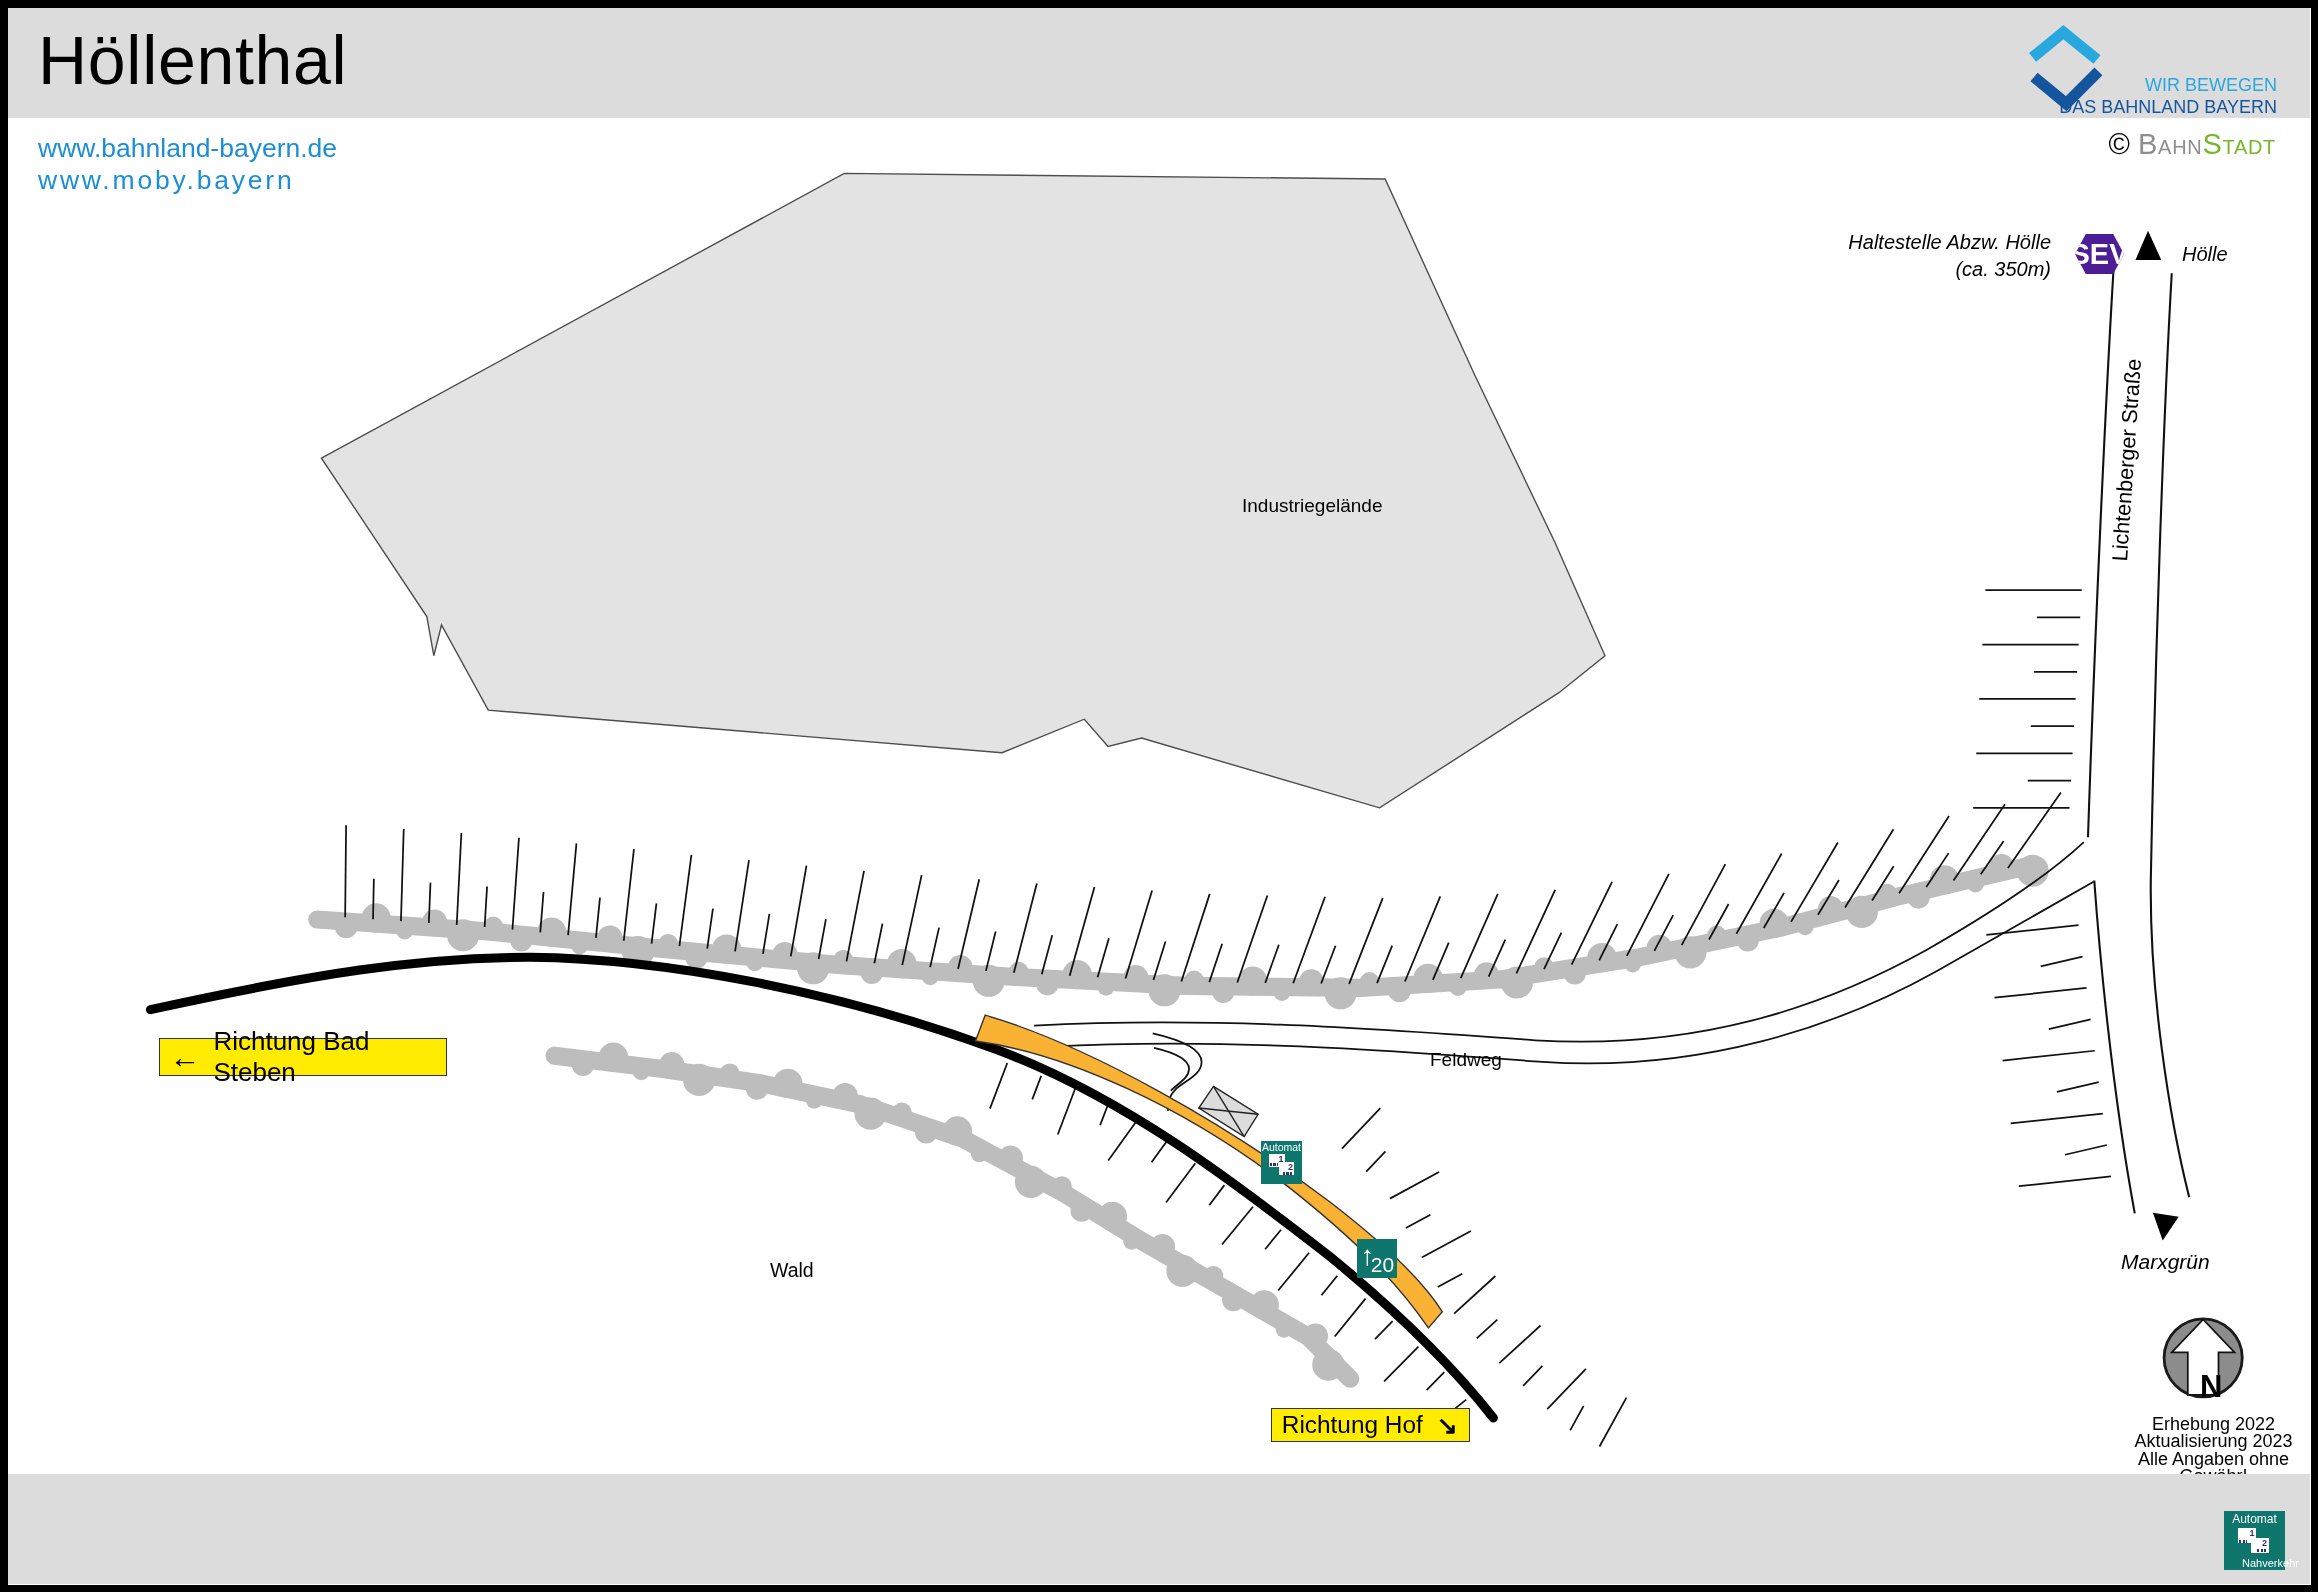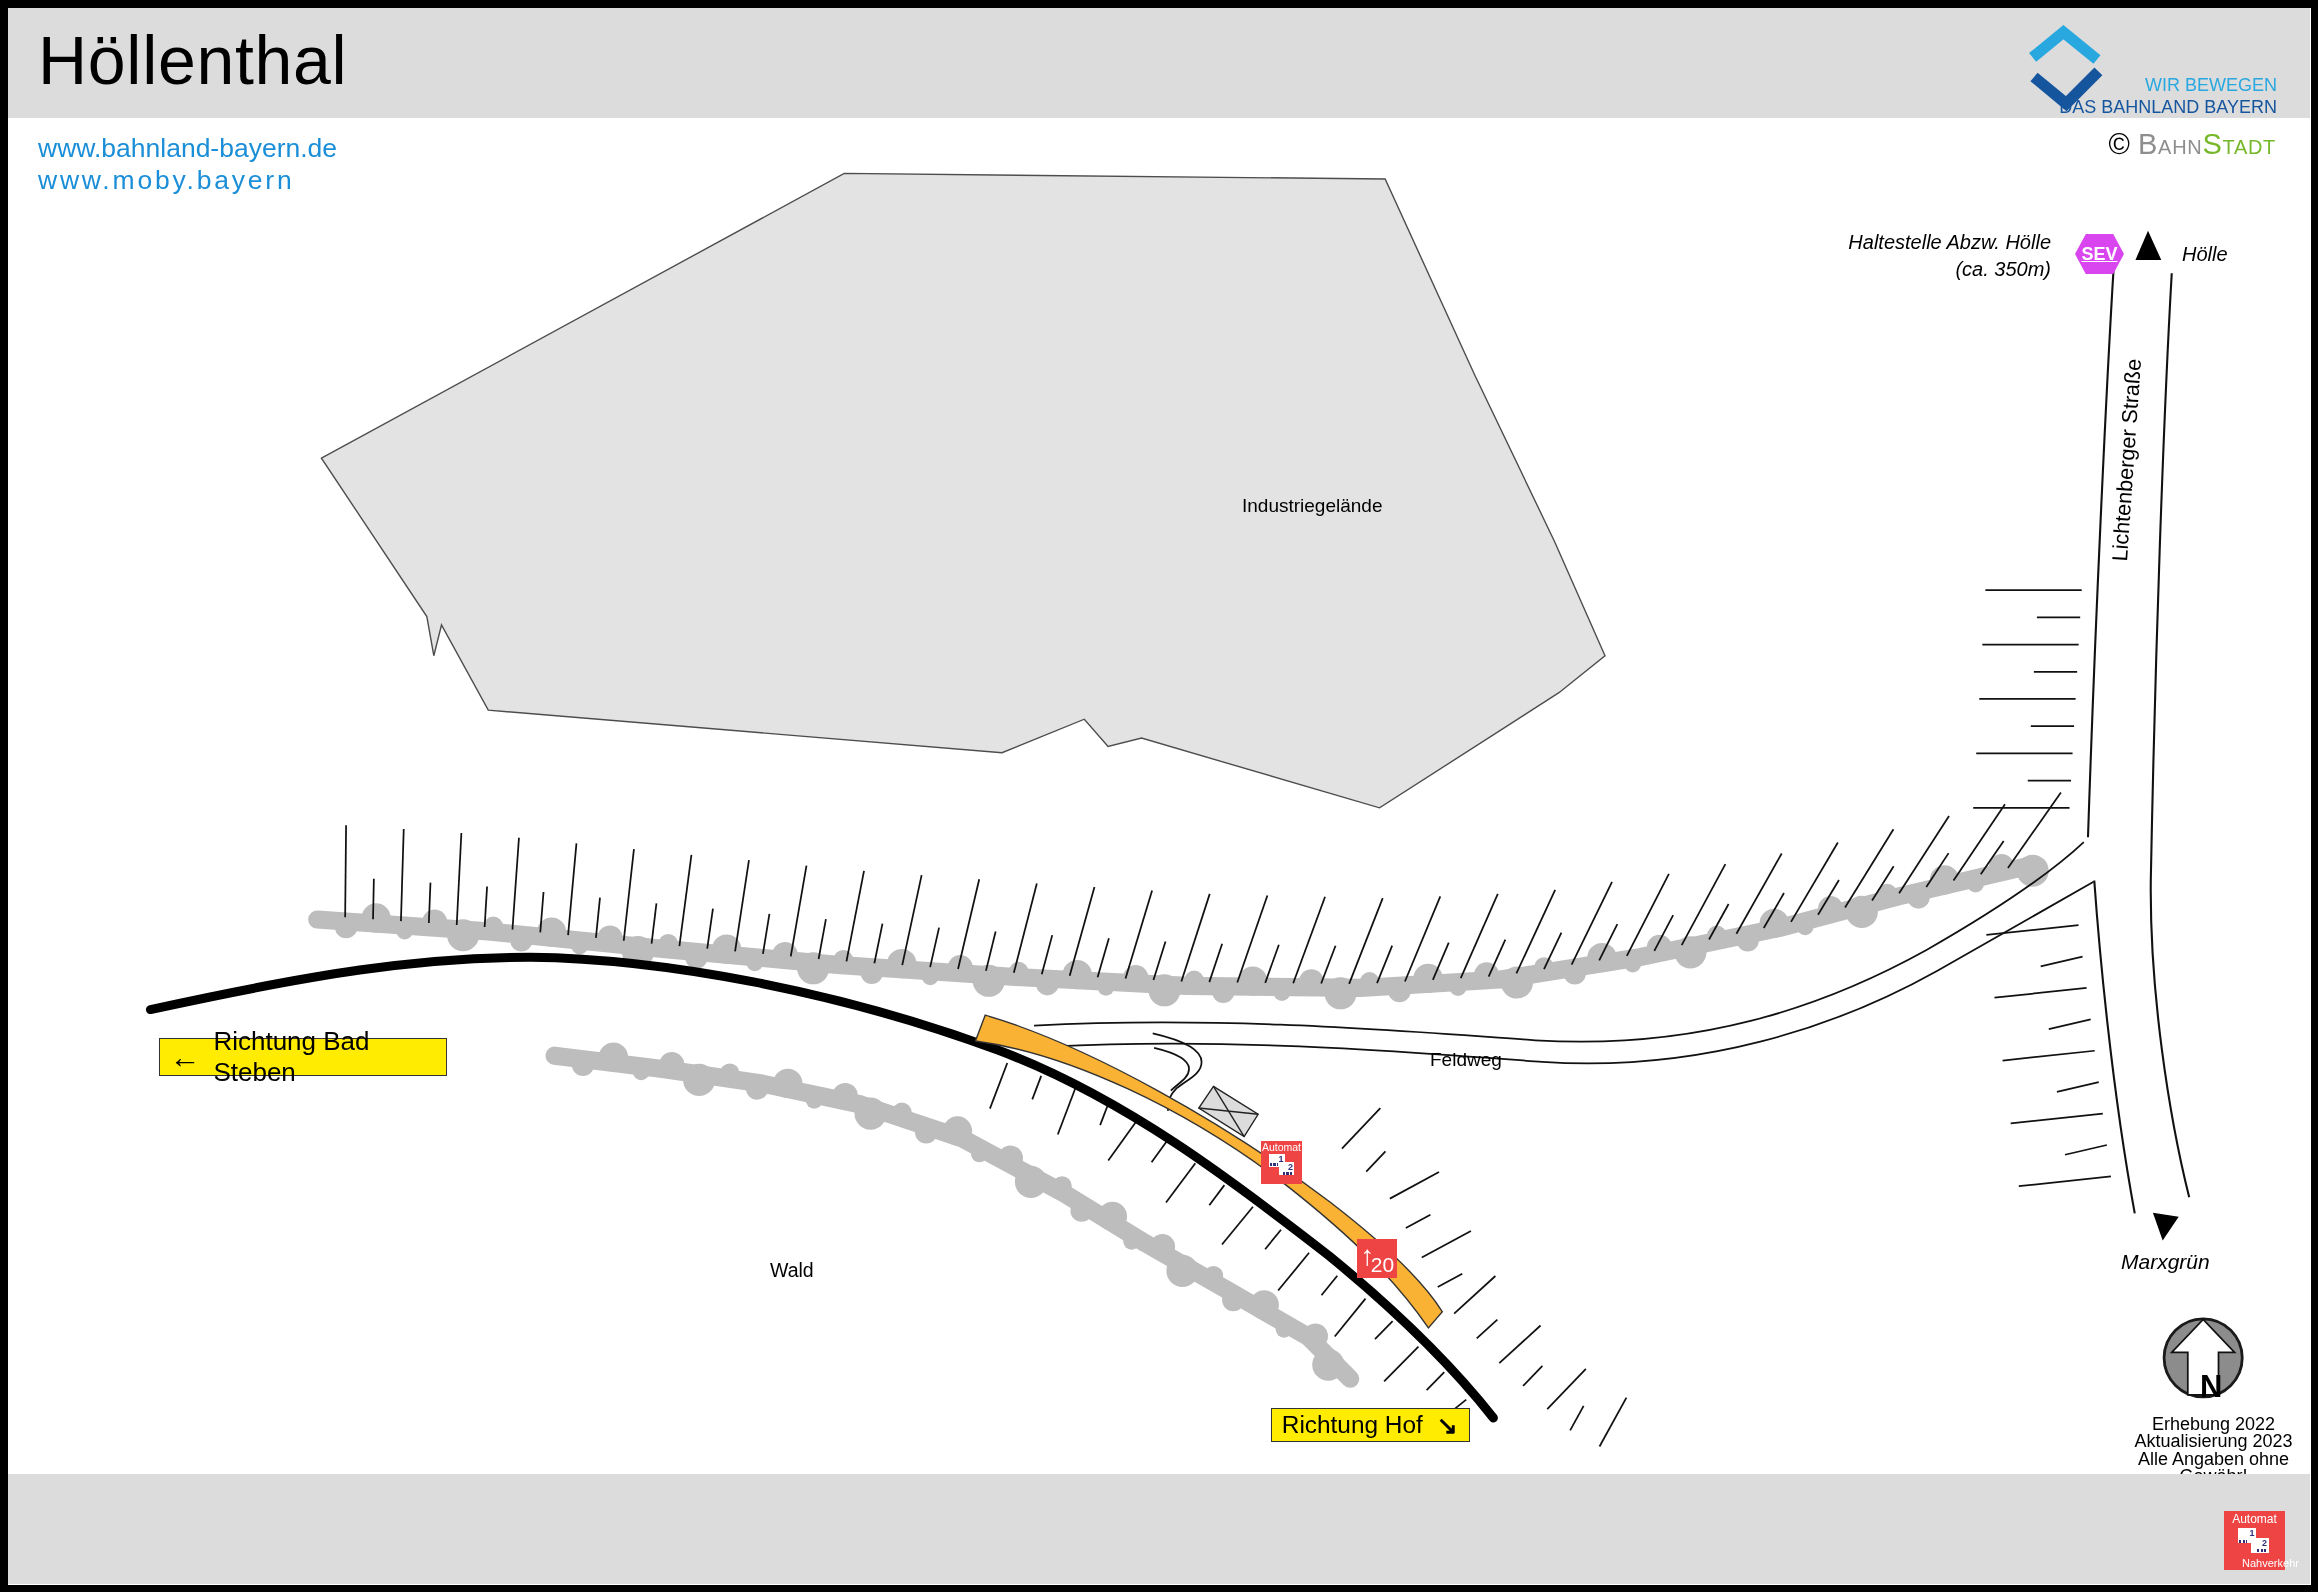--- a/index.html
+++ b/index.html
@@ -26,32 +26,32 @@
   .bs-green{color:#76B82A;}
   
   .maplabel{white-space:nowrap;}
   .lbl-industrie{left:1234px;top:487px;font-size:19px;}
   .lbl-feldweg{left:1422px;top:1041px;font-size:19px;}
   .lbl-wald{left:762px;top:1251px;font-size:19.5px;}
   .lbl-hoelle{left:2174px;top:235px;font-size:20px;font-style:italic;}
   .lbl-marxgruen{left:2113px;top:1242px;font-size:21px;font-style:italic;}
   .stop-note{right:260px;top:221px;text-align:right;font-size:20px;font-style:italic;line-height:26.5px;}
   .lbl-strasse{left:2119px;top:452px;font-size:21.6px;transform:translate(-50%,-50%) rotate(-86deg);transform-origin:center;}
-  .sev{left:2067px;top:226px;width:49px;height:40px;background:#d946ef;
+  .sev{left:2067px;top:226px;width:49px;height:40px;background:#4c1d95;
        clip-path:polygon(0% 50%,22% 0%,78% 0%,100% 50%,78% 100%,22% 100%);
-       color:#fff;font-weight:bold;font-size:18px;display:flex;align-items:center;justify-content:center;text-decoration:underline;}
+       color:#fff;font-weight:bold;font-size:29px;display:flex;align-items:center;justify-content:center;}
   .dirbox{background:#FFEC00;border:1.4px solid #333;display:flex;align-items:center;box-sizing:border-box;}
   .dir-steben{left:151px;top:1030px;width:288px;height:38px;padding:0 9.8px;gap:12.6px;}
   .dir-steben .arrow{font-size:31px;line-height:1;}
   .dir-steben .txt{font-size:26px;}
   .dir-hof{left:1242px;top:1400px;width:199px;height:34px;padding:0 9.8px;gap:14px;margin-left:21px;}
   .dir-hof .txt{font-size:24.4px;}
   .dir-hof .arrow{font-size:25px;font-weight:bold;line-height:1;}
   
-  .navy{background:#ef4444;color:#fff;}
+  .navy{background:#0f766e;color:#fff;}
   .sign20{left:1349px;top:1231px;width:40px;height:39px;}
   .sign20 .up{position:absolute;left:3.5px;top:0.7px;font-size:28px;font-weight:bold;}
   .sign20 .num{position:absolute;right:2.8px;bottom:0.7px;font-size:21px;}
   .automat-map{left:1253px;top:1133px;width:41px;height:43px;}
   .automat-map .t{position:absolute;top:0px;left:0;width:100%;text-align:center;font-size:10.5px;}
   .automat-foot{left:2216px;top:1503px;width:61px;height:59px;}
   .automat-foot .t{position:absolute;top:1.4px;left:0;width:100%;text-align:center;font-size:12px;}
   .automat-foot .b{position:absolute;bottom:1.4px;left:16px;width:100%;text-align:center;font-size:11px;}
   
   .tk{position:absolute;background:#fff;}

